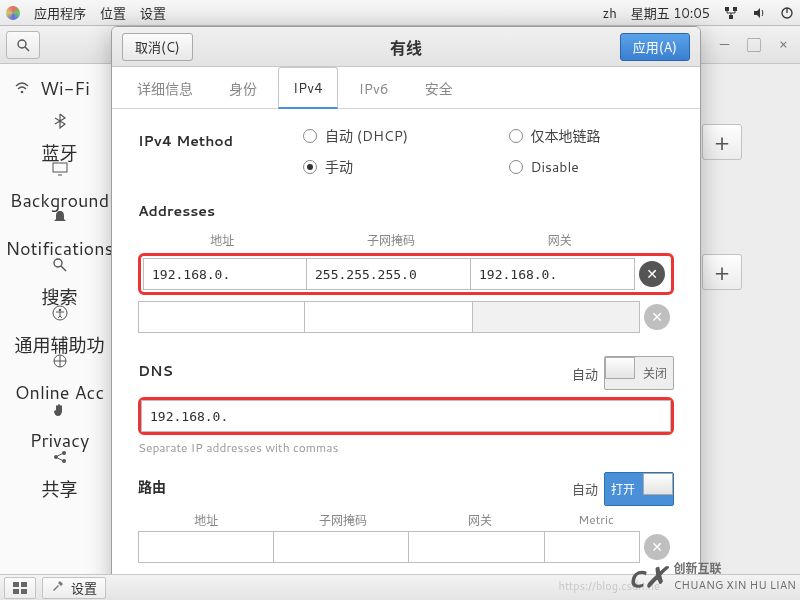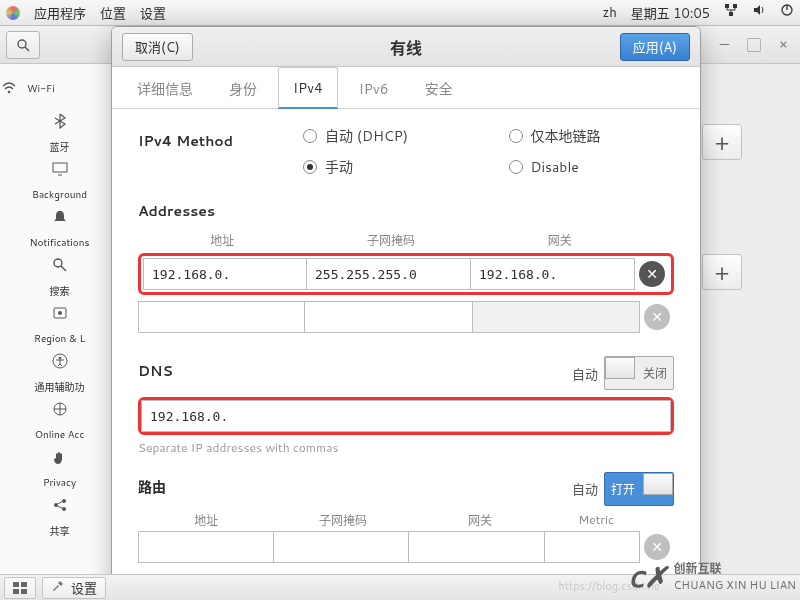--- a/index.html
+++ b/index.html
@@ -2,34 +2,34 @@
 <html><head>
 <meta charset="utf-8">
 <style>
 * { box-sizing: border-box; margin: 0; padding: 0; font-family: "Cantarell", "Noto Sans CJK SC", sans-serif; }
 body { width: 800px; height: 600px; background: #ededed; overflow: hidden; position: relative; }
 
 
 .topbar { height: 26px; background: linear-gradient(#f7f7f7,#e8e8e8); border-bottom: 1px solid #bdbdbd; display: flex; align-items: center; padding: 0 6px; font-size: 13px; color: #2e2e2e; }
 .topbar .left { display:flex; align-items:center; gap:14px; }
 .topbar .logo { width:14px; height:14px; background: conic-gradient(#e66,#6c6,#66e,#cc6,#e66); border-radius:50%; }
-.topbar .right { margin-left:auto; display:flex; gap:14px; }
+.topbar .right { margin-left:auto; display:flex; align-items:center; gap:14px; }
 .topbar .tray-icon { width:14px; height:14px; display:inline-flex; align-items:center; justify-content:center; }
 
 
 .viewport { position:absolute; top:26px; left:0; right:0; bottom:0; }
 
 
 .settings-header { position:absolute; top:0; left:0; right:0; height:38px; background:linear-gradient(#f1f1f1,#e2e2e2); border-bottom:1px solid #c5c5c5; display:flex; align-items:center; padding:0 6px; }
 .sq-btn { width:34px; height:28px; border:1px solid #b6b6b6; border-radius:3px; background:linear-gradient(#fafafa,#e9e9e9); display:flex; align-items:center; justify-content:center; color:#555; }
 .win-ctrl { display:flex; gap:18px; margin-left:auto; color:#777; padding-right:6px; font-size:14px; }
 
 
 .sidebar { position:absolute; top:38px; left:0; width:120px; bottom:24px; background:#fafafa; border-right:1px solid #d5d5d5; overflow:hidden; }
-.sidebar .item { display:flex; align-items:center; gap:10px; height:48px; padding:0 1px; font-size:10px; color:#2e2e2e; border-bottom:1px solid transparent; white-space:nowrap; }
+.sidebar .item { display:flex; align-items:center; gap:10px; height:48px; padding:0 14px; font-size:18px; color:#2e2e2e; border-bottom:1px solid transparent; white-space:nowrap; }
 .sidebar .item + .item { border-top:1px solid #eee0;flex-direction:column; }
 .sidebar .ic { width:16px; height:16px; display:inline-flex; align-items:center; justify-content:center; color:#555; }
 
 
 .plus { position:absolute; right:58px; width:40px; height:36px; border:1px solid #c2c2c2; border-radius:3px; background:linear-gradient(#fefefe,#ececec); display:flex; align-items:center; justify-content:center; font-size:22px; color:#555; }
 
 
 .dialog { position:absolute; left:111px; top:0; width:590px; bottom:-6px; background:#fff; border:1px solid #9e9e9e; border-radius:6px; box-shadow:0 6px 24px rgba(0,0,0,.25); display:flex; flex-direction:column; overflow:hidden; }
 .dlg-header { height:40px; background:linear-gradient(#f0f0f0,#e3e3e3); border-bottom:1px solid #c8c8c8; display:flex; align-items:center; padding:6px 10px; position:relative; }
 .btn { height:28px; padding:0 12px; border:1px solid #aaa; border-radius:3px; background:linear-gradient(#fbfbfb,#e8e8e8); font-size:13px; color:#2e2e2e; display:inline-flex; align-items:center; }
@@ -182,29 +182,20 @@
         <span>Notifications</span>
       </div>
     <div class="item">
         <span class="ic">
           <svg width="16" height="16" viewBox="0 0 16 16">
             <circle cx="6" cy="6" r="4" stroke="#555" fill="none" stroke-width="1.4"></circle>
             <line x1="9" y1="9" x2="14" y2="14" stroke="#555" stroke-width="1.4"></line>
           </svg>
         </span>
         <span>搜索</span>
-      </div>
-    <div class="item">
-        <span class="ic">
-          <svg width="16" height="16" viewBox="0 0 16 16">
-            <rect x="2" y="3" width="12" height="10" rx="1" stroke="#555" fill="none"></rect>
-            <circle cx="8" cy="8" r="2" fill="#555"></circle>
-          </svg>
-        </span>
-        <span>Region &amp; L</span>
       </div>
     <div class="item">
         <span class="ic">
           <svg width="16" height="16" viewBox="0 0 16 16">
             <circle cx="8" cy="8" r="7" stroke="#555" fill="none"></circle>
             <circle cx="8" cy="5" r="1.3" fill="#555"></circle>
             <path d="M4 7h8M8 7v4m-2 2l2-2 2 2" stroke="#555" fill="none"></path>
           </svg>
         </span>
         <span>通用辅助功</span>

